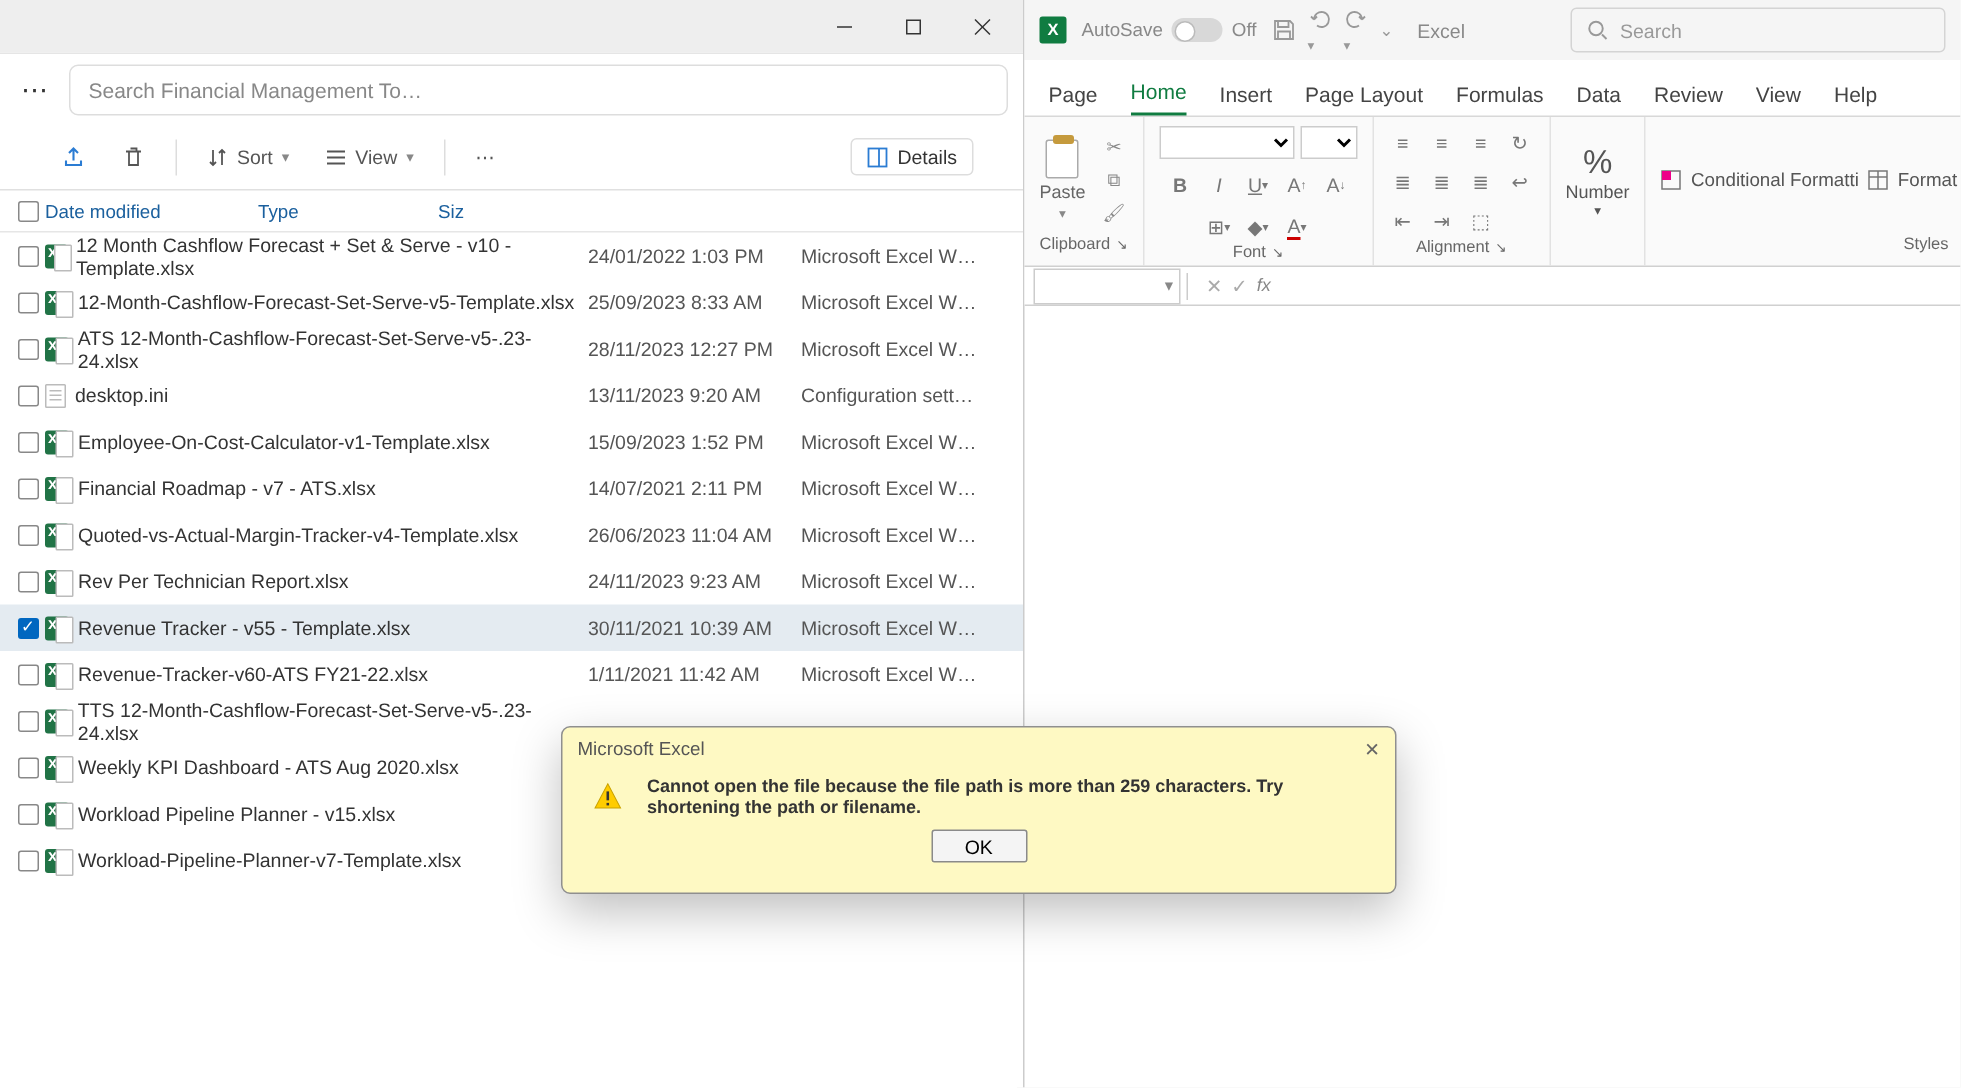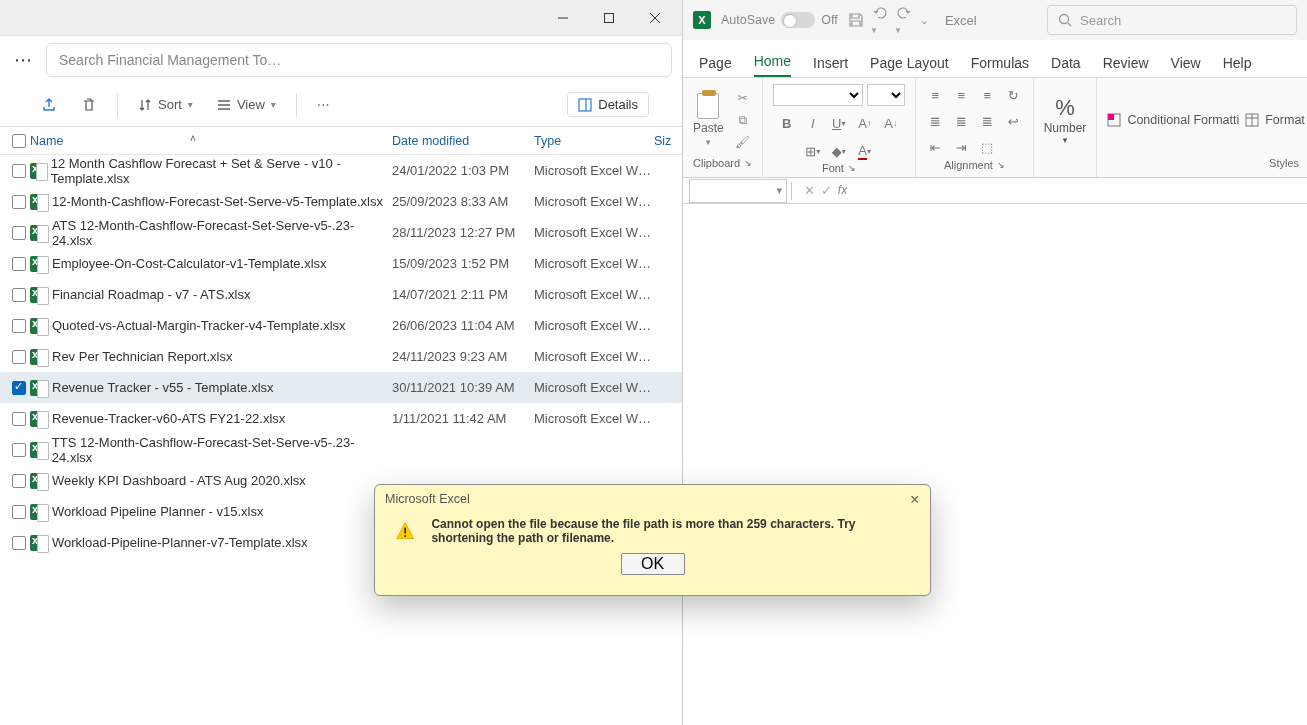--- a/index.html
+++ b/index.html
@@ -118,21 +118,21 @@
 
   
   .modal {
     position:absolute; left:374px; top:484px; width:557px; height:112px; background:#fef9c3; border:1px solid #8f8f8f; border-radius:6px; box-shadow:0 12px 32px rgba(0,0,0,.25);
   }
   .modal-title { height:28px; display:flex; align-items:center; justify-content:space-between; padding:0 10px; font-size:12.5px; color:#555;}
   .modal-body { display:flex; align-items:center; gap:16px; padding:4px 20px 0;}
   .warn-icon { width:26px; height:26px;}
   .modal-text { font-size:12px; font-weight:600; color:#333;}
   .modal-actions { display:flex; justify-content:center; padding-top:8px;}
-  .ok-btn { width:64px; height:22px; border:1px solid #8a8a8a; background:#f4f4f4; font-size:16px; border-radius:2px;}
+  .ok-btn { width:64px; height:22px; border:1px solid #8a8a8a; background:#f4f4f4; font-size:13px; border-radius:2px;}
 
   .chk { width:14px; height:14px; border:1px solid #888; border-radius:2px; background:#fff;}
   .chk.checked { background:#0067c0; border-color:#0067c0; position:relative;}
   .chk.checked::after { content:"✓"; color:#fff; font-size:11px; position:absolute; left:1px; top:-2px;}
 
   svg { display:block; }
 </style>
 </head>
 <body>
 
@@ -200,24 +200,20 @@
           <line x1="8" y1="1" x2="8" y2="13" stroke="#2b7cd3" stroke-width="1.2"></line>
         </svg>
       <span>Details</span>
     </div>
   </div>
 
   <div class="columns">
     <div class="col-check">
         <div class="chk"></div>
       </div>
-    <div class="col-name">
-      <span>Name</span>
-      <span class="sort-caret">˄</span>
-    </div>
     <div class="col-date">Date modified</div>
     <div class="col-type">Type</div>
     <div class="col-size">Siz</div>
   </div>
 
   <div id="file-list">
       <div class="file-row">
     <div class="col-check">
       <div class="chk "></div>
     </div>
@@ -242,20 +238,31 @@
       <div class="file-row">
     <div class="col-check">
       <div class="chk "></div>
     </div>
     <div class="fname">
       <div class="xls-icon"></div>
       <span>ATS 12-Month-Cashflow-Forecast-Set-Serve-v5-.23-24.xlsx</span>
     </div>
     <div class="fdate">28/11/2023 12:27 PM</div>
     <div class="ftype">Microsoft Excel W…</div>
+      </div>
+      <div class="file-row">
+    <div class="col-check">
+      <div class="chk "></div>
+    </div>
+    <div class="fname">
+      <div class="ini-icon"></div>
+      <span>desktop.ini</span>
+    </div>
+    <div class="fdate">13/11/2023 9:20 AM</div>
+    <div class="ftype">Configuration sett…</div>
       </div>
       <div class="file-row">
     <div class="col-check">
       <div class="chk "></div>
     </div>
     <div class="fname">
       <div class="xls-icon"></div>
       <span>Employee-On-Cost-Calculator-v1-Template.xlsx</span>
     </div>
     <div class="fdate">15/09/2023 1:52 PM</div>

